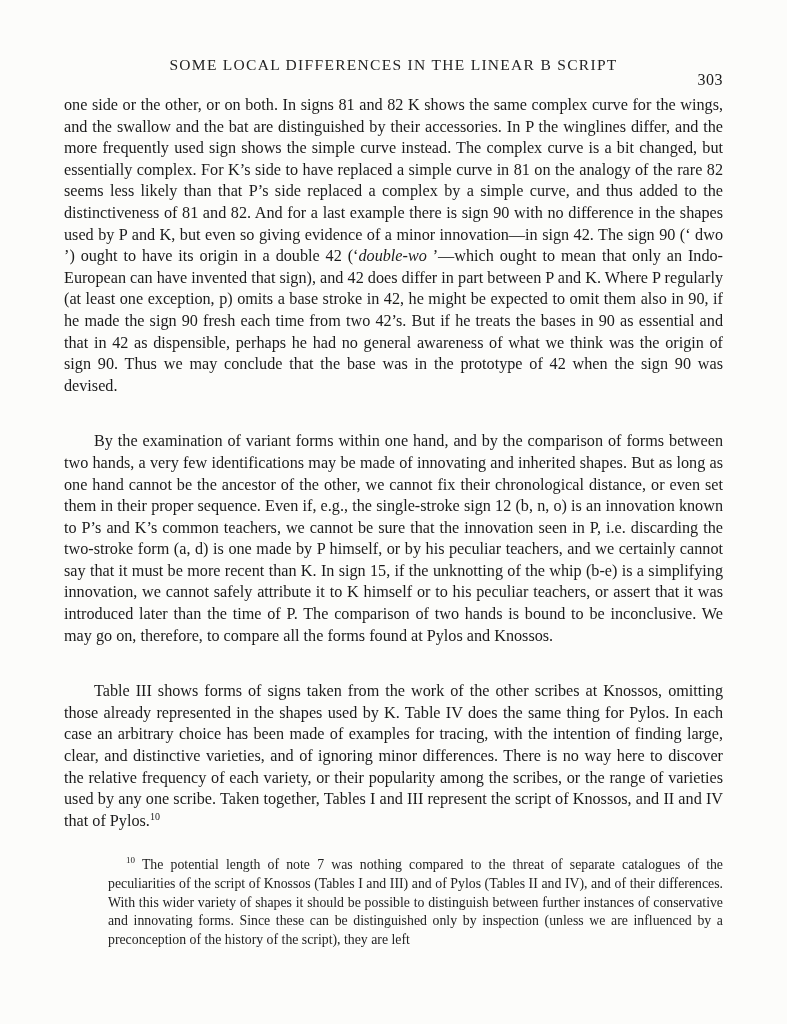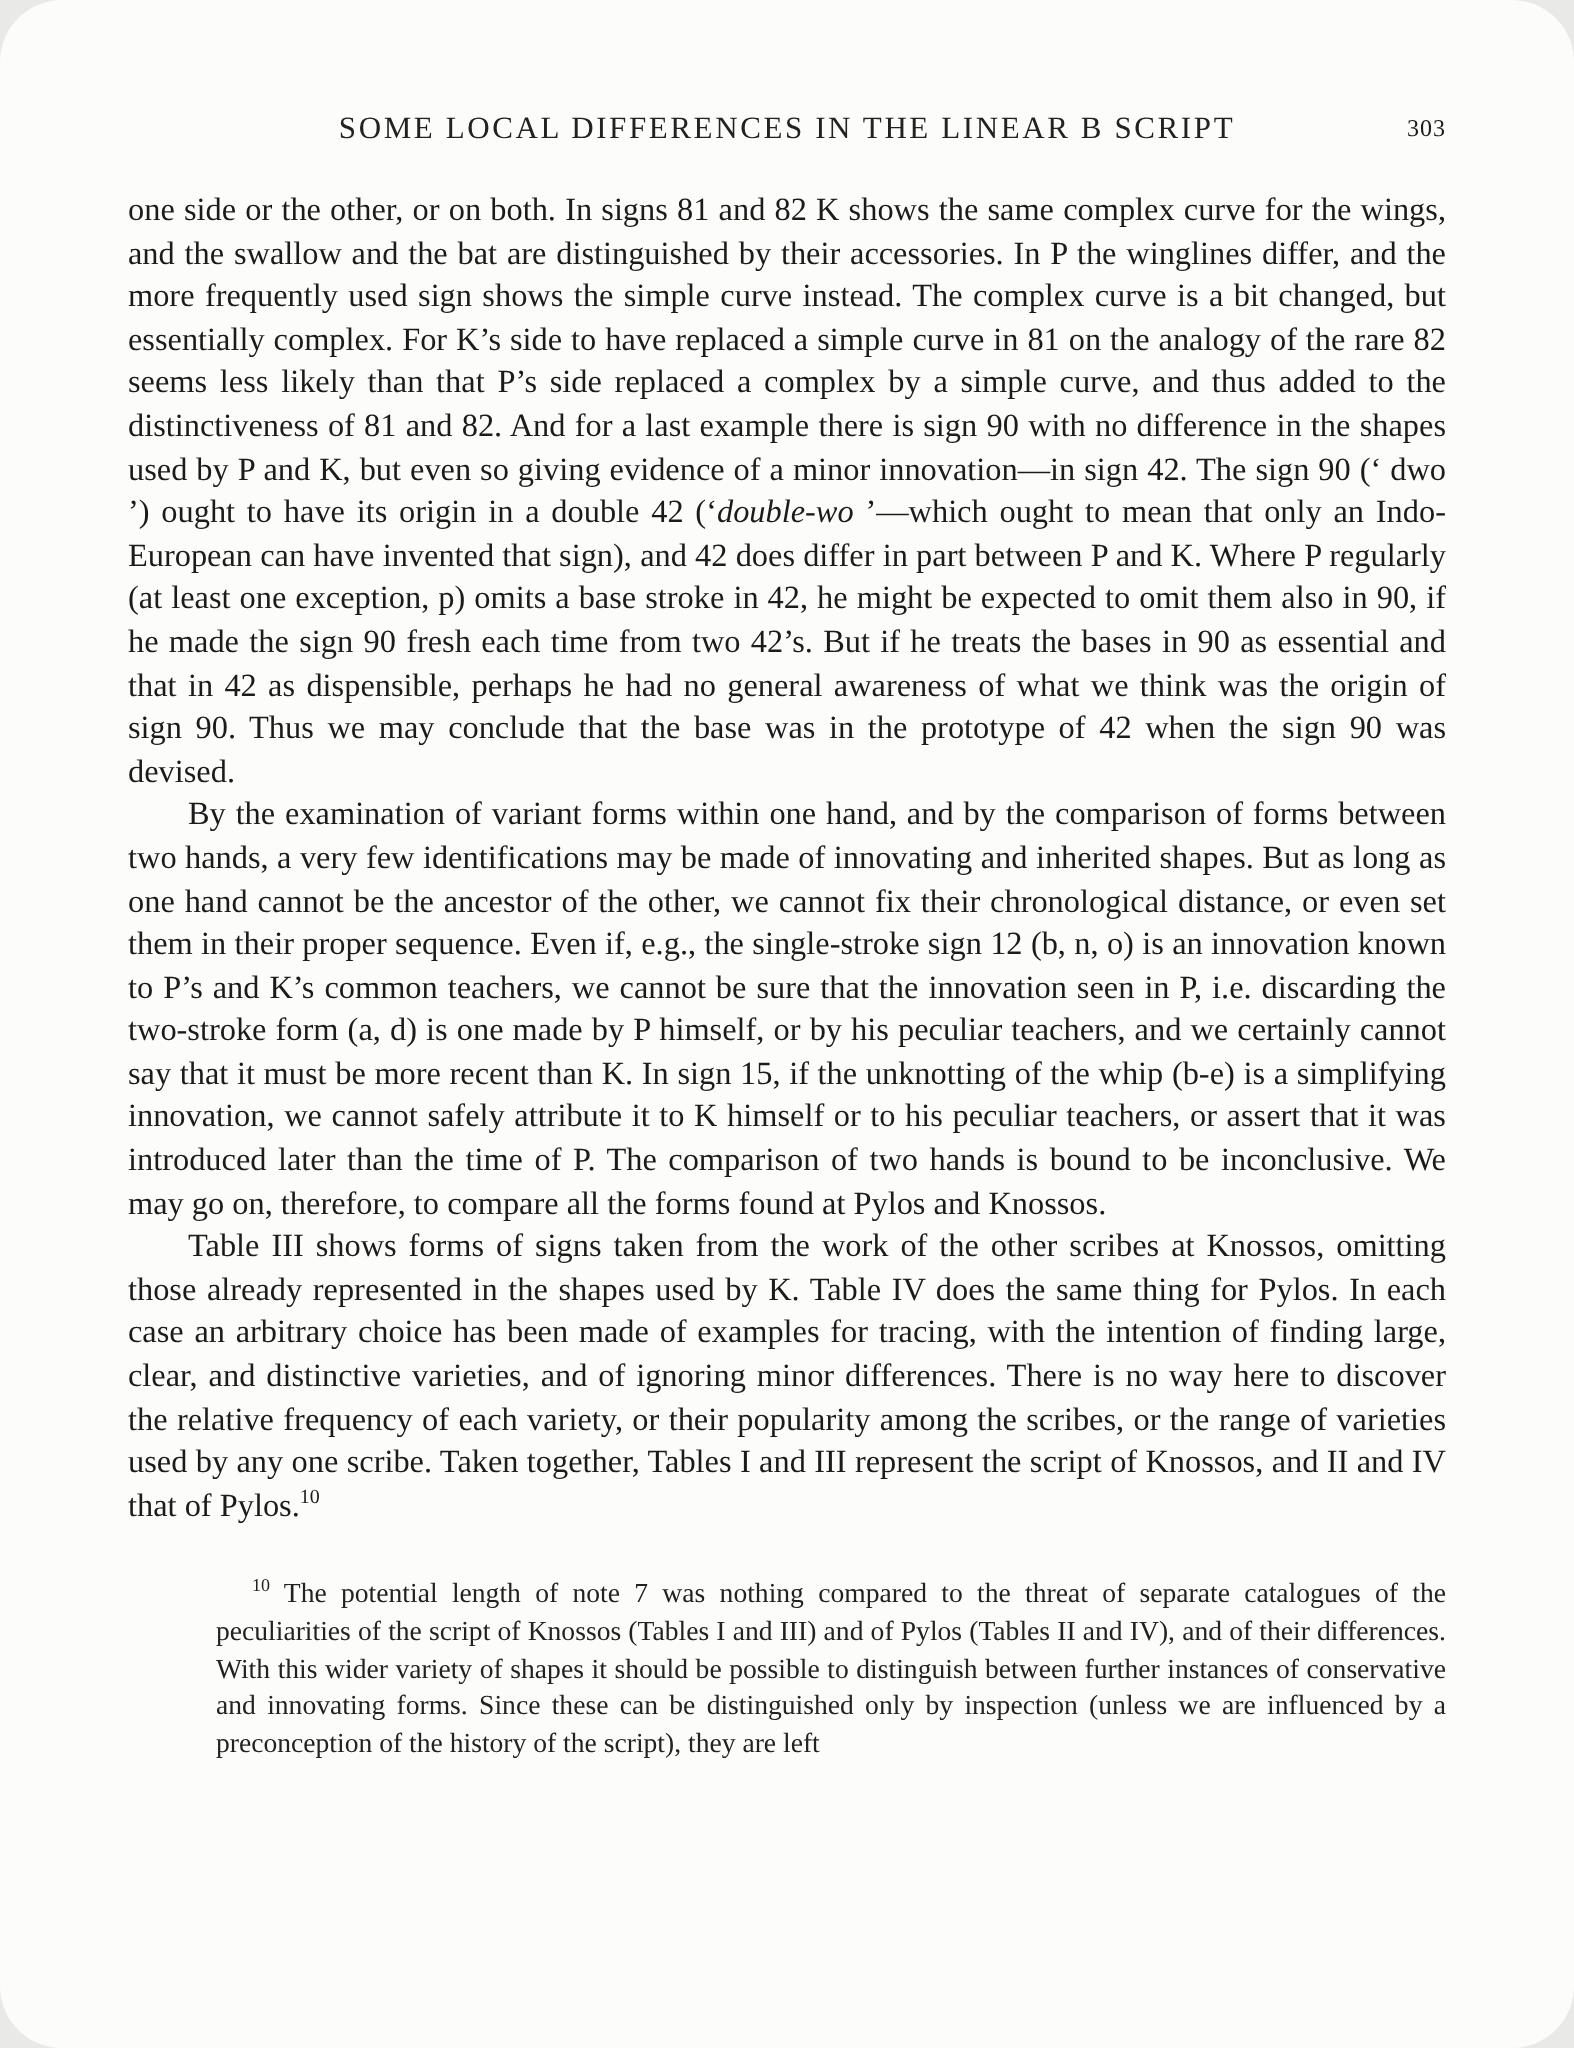--- a/index.html
+++ b/index.html
@@ -7,49 +7,48 @@
   .page {
     width: 787px;
     height: 1024px;
     margin: 0 auto;
     background: #fcfcfa;
     position: relative;
     padding: 56px 64px 0 64px;
     font-family: "Liberation Serif", "DejaVu Serif", serif;
     color: #1b1b1b;
     overflow: hidden;
-    border-radius: 31px;
   }
   .page-header {
     position: relative;
     height: 22px;
     margin-bottom: 17px;
   }
   .running-title {
     display: block;
     text-align: center;
     font-size: 15.5px;
     letter-spacing: 1.3px;
     white-space: nowrap;
     color: #222;
   }
   .page-number {
     position: absolute;
     right: 0;
-    top: 1px;
-    font-size: 12px;
+    top: 15px;
+    font-size: 16px;
     letter-spacing: 0.5px;
   }
   .page-body p {
     margin: 0;
     font-size: 16.2px;
     line-height: 21.6px;
     text-align: justify;
   }
-  .page-body p.indent { text-indent: 30px; }
+  .page-body p.indent { text-indent: 30px; margin-top: 34px; }
   .page-body i { font-style: italic; }
   sup.fn-ref {
     font-size: 10px;
     line-height: 0;
     vertical-align: super;
   }
   .footnote {
     margin-top: 24px;
     font-size: 13.8px;
     line-height: 18.6px;

